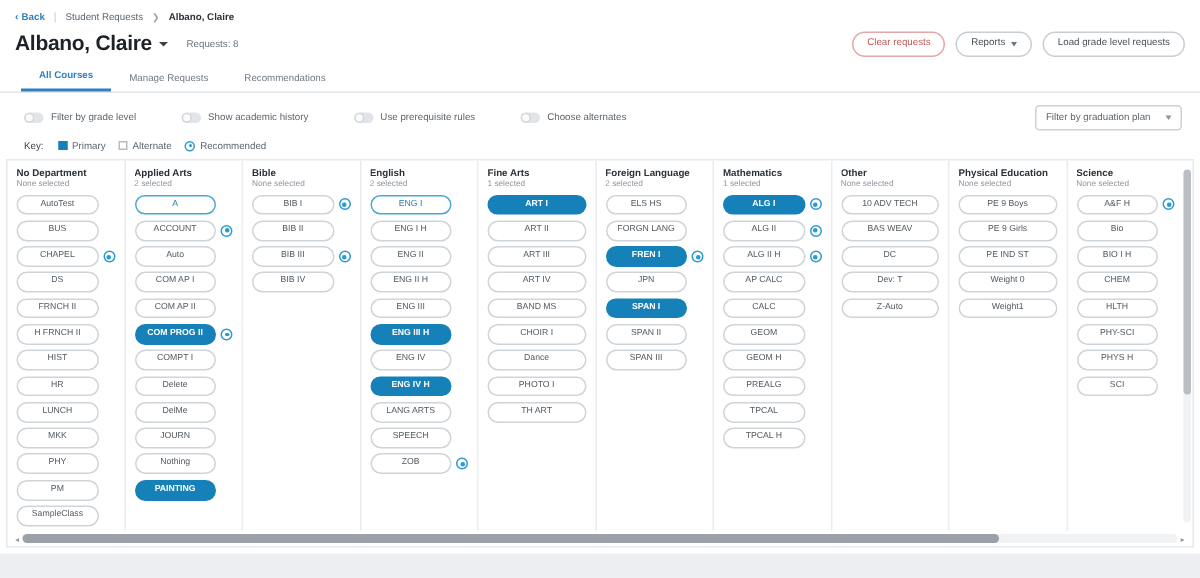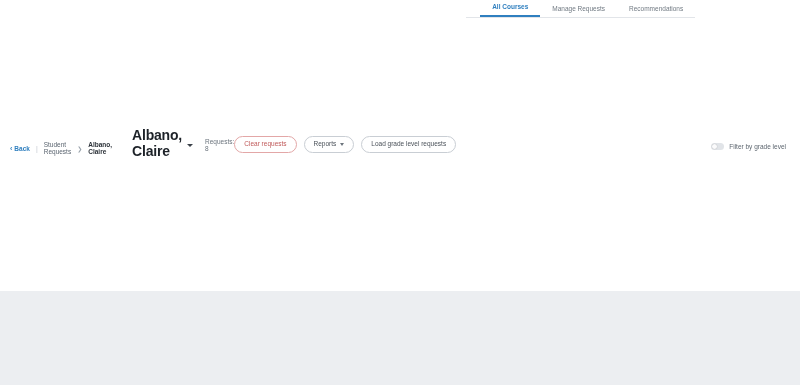--- a/index.html
+++ b/index.html
@@ -4,25 +4,25 @@
 <style>
   * { box-sizing: border-box; }
   html, body {
     margin: 0; padding: 0;
     width: 800px; height: 385px;
     overflow: hidden;
     background: #eceef1;
     font-family: "Liberation Sans", sans-serif;
   }
   .app {
-    width: 800px; height: 291px;
+    width: 800px; height: 369px;
     background: #ffffff;
     position: relative;
     display: flex;
-    flex-direction: row;
+    flex-direction: column;
   }
 
   
   .breadcrumb {
     display: flex; align-items: center;
     gap: 6px;
     padding: 7px 10px 2px 10px;
     font-size: 6.5px;
     color: #5b6570;
   }

